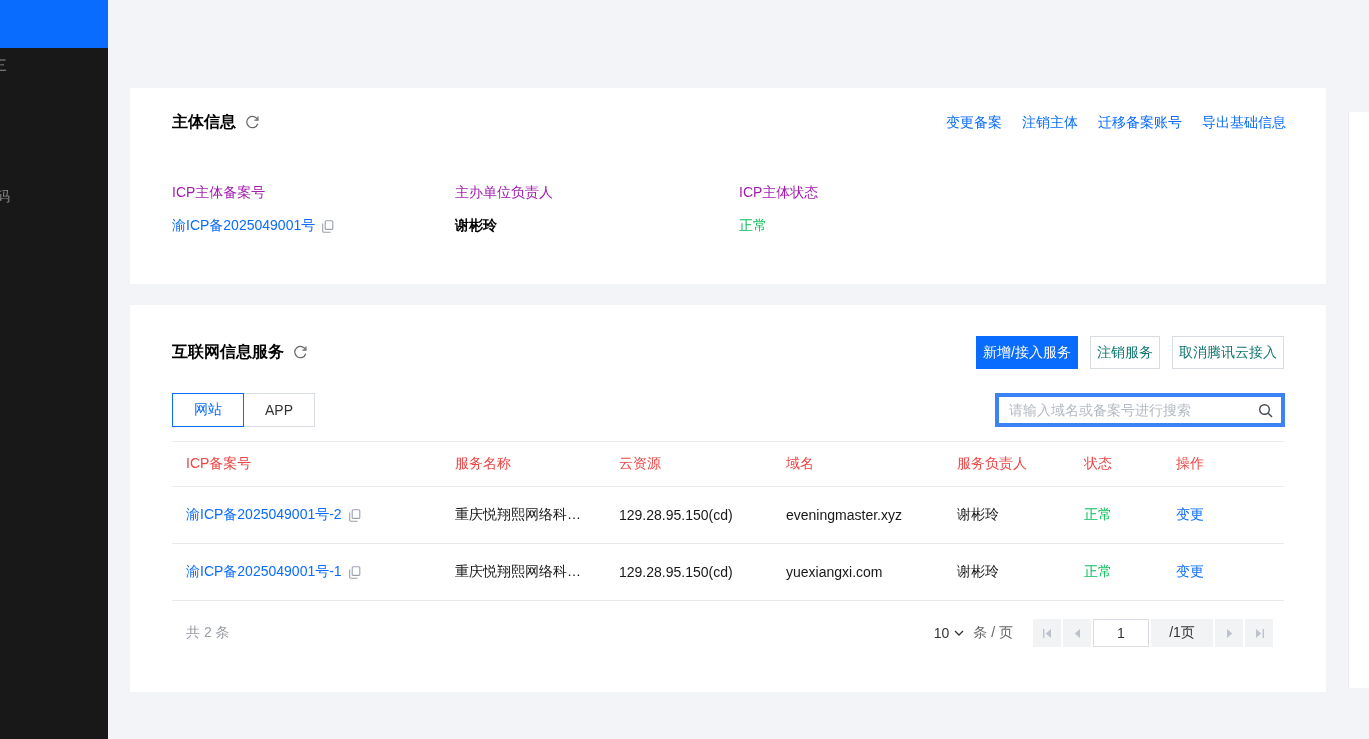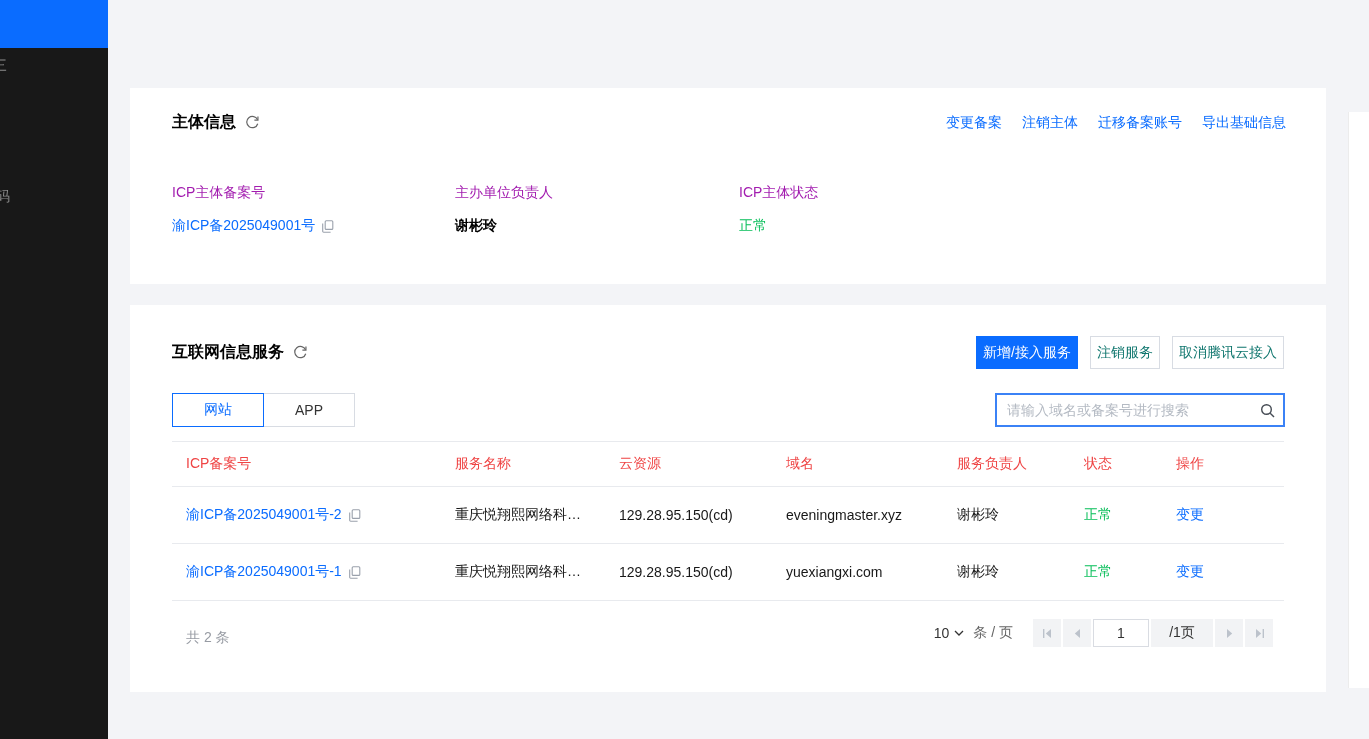--- a/index.html
+++ b/index.html
@@ -44,43 +44,43 @@
 
   
   .sv-title { position:absolute; left:42px; top:37px; display:flex; align-items:center; }
   .sv-buttons { position:absolute; right:42px; top:31px; display:flex; gap:12px; }
   .btn { height:33px; font-size:14px; display:inline-flex; align-items:center; justify-content:center;
     padding:0 6px; cursor:pointer; border:1px solid transparent; }
   .btn-primary { background:#0a6cff; color:#fff; border-color:#0a6cff; }
   .btn-default { background:#fff; color:#0f766e; border-color:#d8dce3; }
 
   .sv-tabs { position:absolute; left:42px; top:88px; display:flex; }
-  .tab { height:34px; padding:0 31px; background:#fff; border:1px solid #d8dce3; font-size:14px;
+  .tab { height:34px; padding:0 21px; background:#fff; border:1px solid #d8dce3; font-size:14px;
     color:#333; display:flex; align-items:center; cursor:pointer; }
   .tab + .tab { margin-left:-1px; }
   .tab.active { color:#0a6cff; border-color:#0a6cff; position:relative; z-index:2; }
 
   .search-box { position:absolute; right:41px; top:88px; width:290px; height:34px;
-    border:2px solid #3b82f6; background:#fff; display:flex; align-items:center; }
+    border:4px solid #3b82f6; background:#fff; display:flex; align-items:center; }
   .search-box input { flex:1; border:none; outline:none; height:100%; padding:0 10px;
     font-size:14px; color:#333; font-family:inherit; }
   .search-box input::placeholder { color:#b4bac3; }
   .search-btn { width:32px; height:100%; display:flex; align-items:center; justify-content:center; cursor:pointer; }
 
   .sv-table { position:absolute; left:42px; right:42px; top:136px; }
   table { width:100%; border-collapse:collapse; font-size:14px; table-layout:fixed; }
   thead th { height:45px; text-align:left; padding:0 14px; font-weight:400; color:#ef4444;
     border-top:1px solid #e8eaee; border-bottom:1px solid #e8eaee; }
   tbody td { height:57px; padding:0 14px; color:#181818; border-bottom:1px solid #e8eaee; }
   .cell-link { color:#0a6cff; display:inline-flex; align-items:center; gap:7px; cursor:pointer; }
   .copy-ic { display:inline-flex; cursor:pointer; }
   .ellip { white-space:nowrap; overflow:hidden; text-overflow:ellipsis; display:block; }
 
   .sv-footer { position:absolute; left:56px; right:53px; top:314px; height:28px;
-    display:flex; align-items:flex-end; }
+    display:flex; align-items:center; }
   .total-text { color:#979ba3; font-size:14px; }
   .pg-zone { margin-left:auto; display:flex; align-items:center; }
   .page-size { display:flex; align-items:center; gap:5px; font-size:14px; color:#333; cursor:pointer; }
   .unit { margin-left:9px; font-size:14px; color:#666; }
   .pager { display:flex; gap:2px; margin-left:20px; }
   .pg-btn { width:28px; height:28px; background:#f2f3f5; display:flex; align-items:center;
     justify-content:center; cursor:pointer; }
   .pg-page { width:56px; height:28px; background:#fff; border:1px solid #d9dce2; text-align:center;
     font-size:14px; color:#333; outline:none; font-family:inherit; }
   .pg-total { height:28px; min-width:62px; padding:0 10px; background:#f2f3f5; display:flex;

